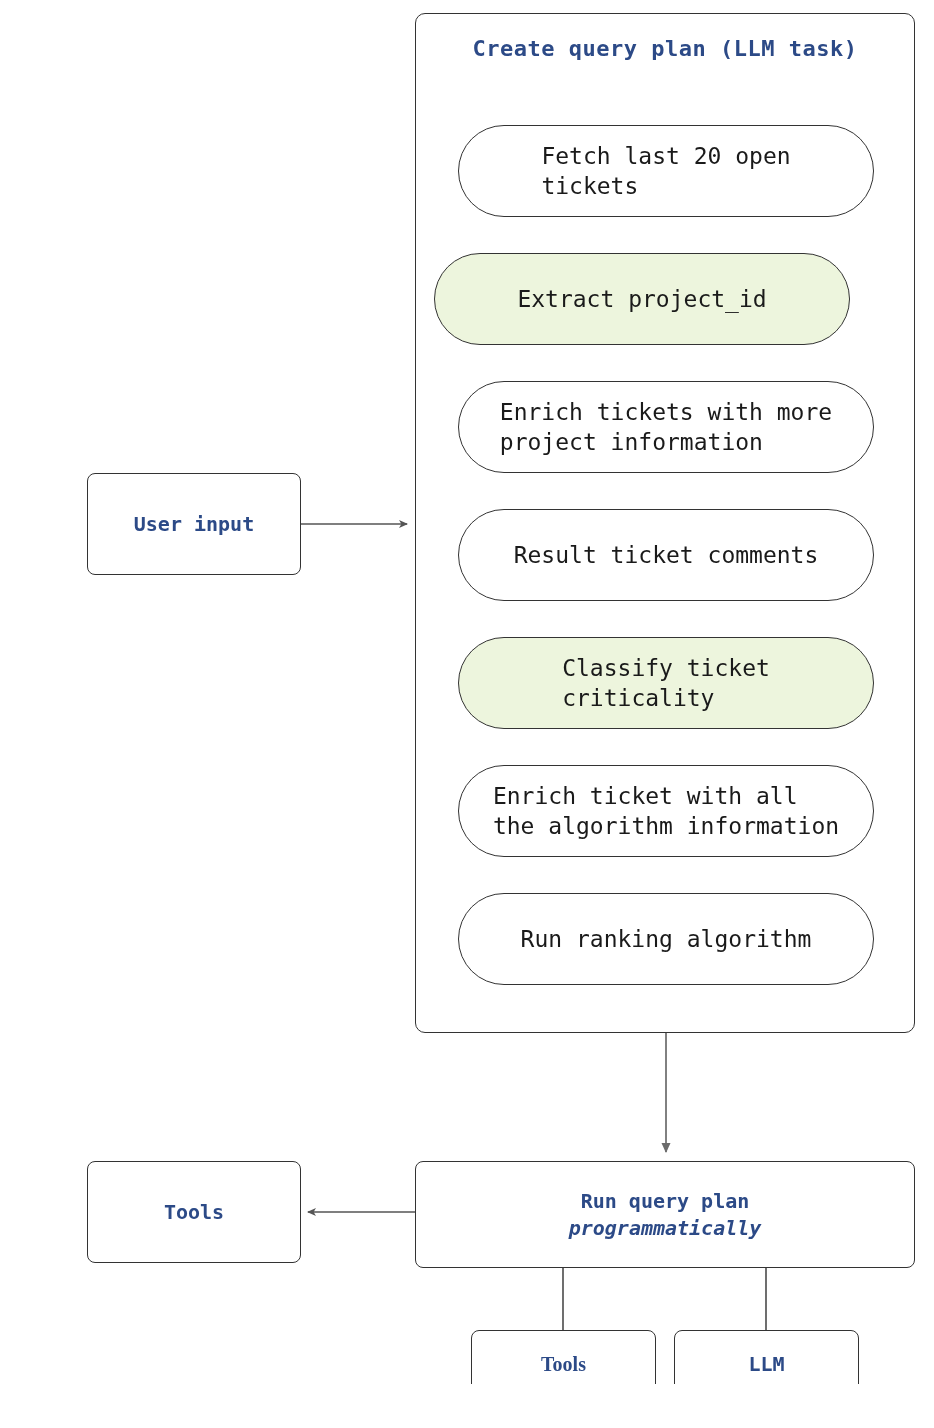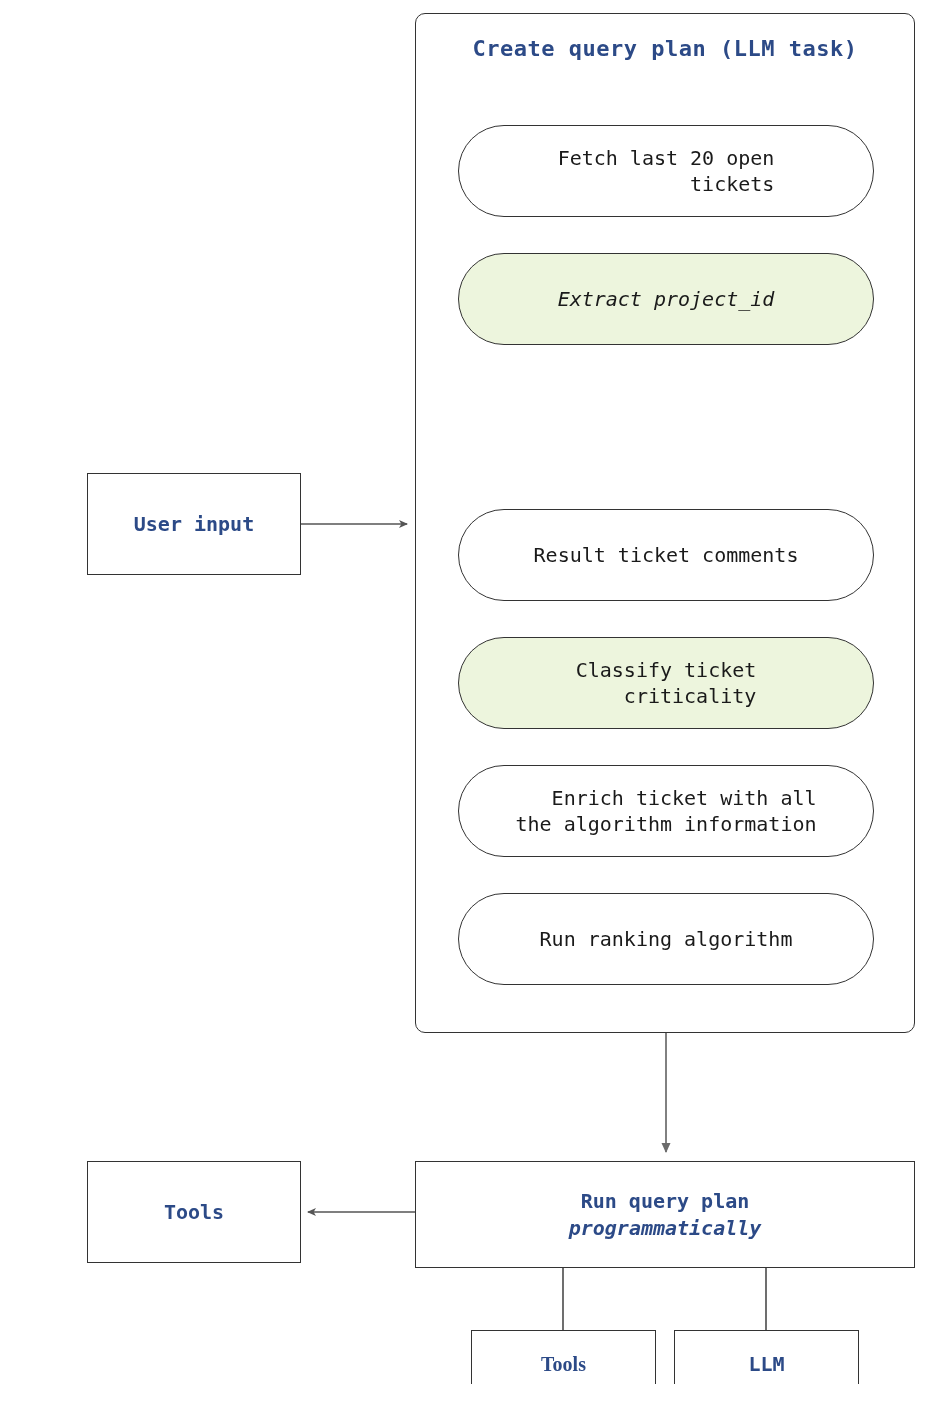--- a/index.html
+++ b/index.html
@@ -56,37 +56,37 @@
   
   .stadium {
     position: absolute;
     box-sizing: border-box;
     border: 1.6px solid #333333;
     border-radius: 999px;
     background: #ffffff;
     display: flex;
     align-items: center;
     justify-content: center;
-    text-align: right;
-    font-size: 20px;
+    text-align: left;
+    font-size: 23px;
     color: #1a1a1a;
     line-height: 1.32;
     padding: 12px 18px;
     white-space: pre-line;
   }
   .stadium.green {
     background: #edf5dd;
   }
 
   
   .rect {
     position: absolute;
     box-sizing: border-box;
     border: 1.6px solid #333333;
-    border-radius: 0;
+    border-radius: 8px;
     background: #ffffff;
     display: flex;
     align-items: center;
     justify-content: center;
     text-align: center;
     font-size: 20px;
     font-weight: bold;
     color: #2c4a87;
     line-height: 1.34;
     padding: 4px 12px;
@@ -155,22 +155,24 @@
     </g>
   </svg>
 
   <div class="subgraph">
     <div class="subgraph-title">Create query plan (LLM task)</div>
   </div>
 
   <div class="stadium" style="left:418px; top:125px; width:416px; height:92px;">Fetch last 20 open
 tickets</div>
 
-  <div class="stadium green" style="left:418px; top:253px; width:416px; height:92px;font-style:italic;">Extract project_id</div>
+  <div class="stadium green" style="left:394px; top:253px; width:416px; height:92px;">Extract project_id</div>
 
+  <div class="stadium" style="left:418px; top:381px; width:416px; height:92px;">Enrich tickets with more
+project information</div>
 
   <div class="stadium" style="left:418px; top:509px; width:416px; height:92px;">Result ticket comments</div>
 
   <div class="stadium green" style="left:418px; top:637px; width:416px; height:92px;">Classify ticket
 criticality</div>
 
   <div class="stadium" style="left:418px; top:765px; width:416px; height:92px;">Enrich ticket with all
 the algorithm information</div>
 
   <div class="stadium" style="left:418px; top:893px; width:416px; height:92px;">Run ranking algorithm</div>

